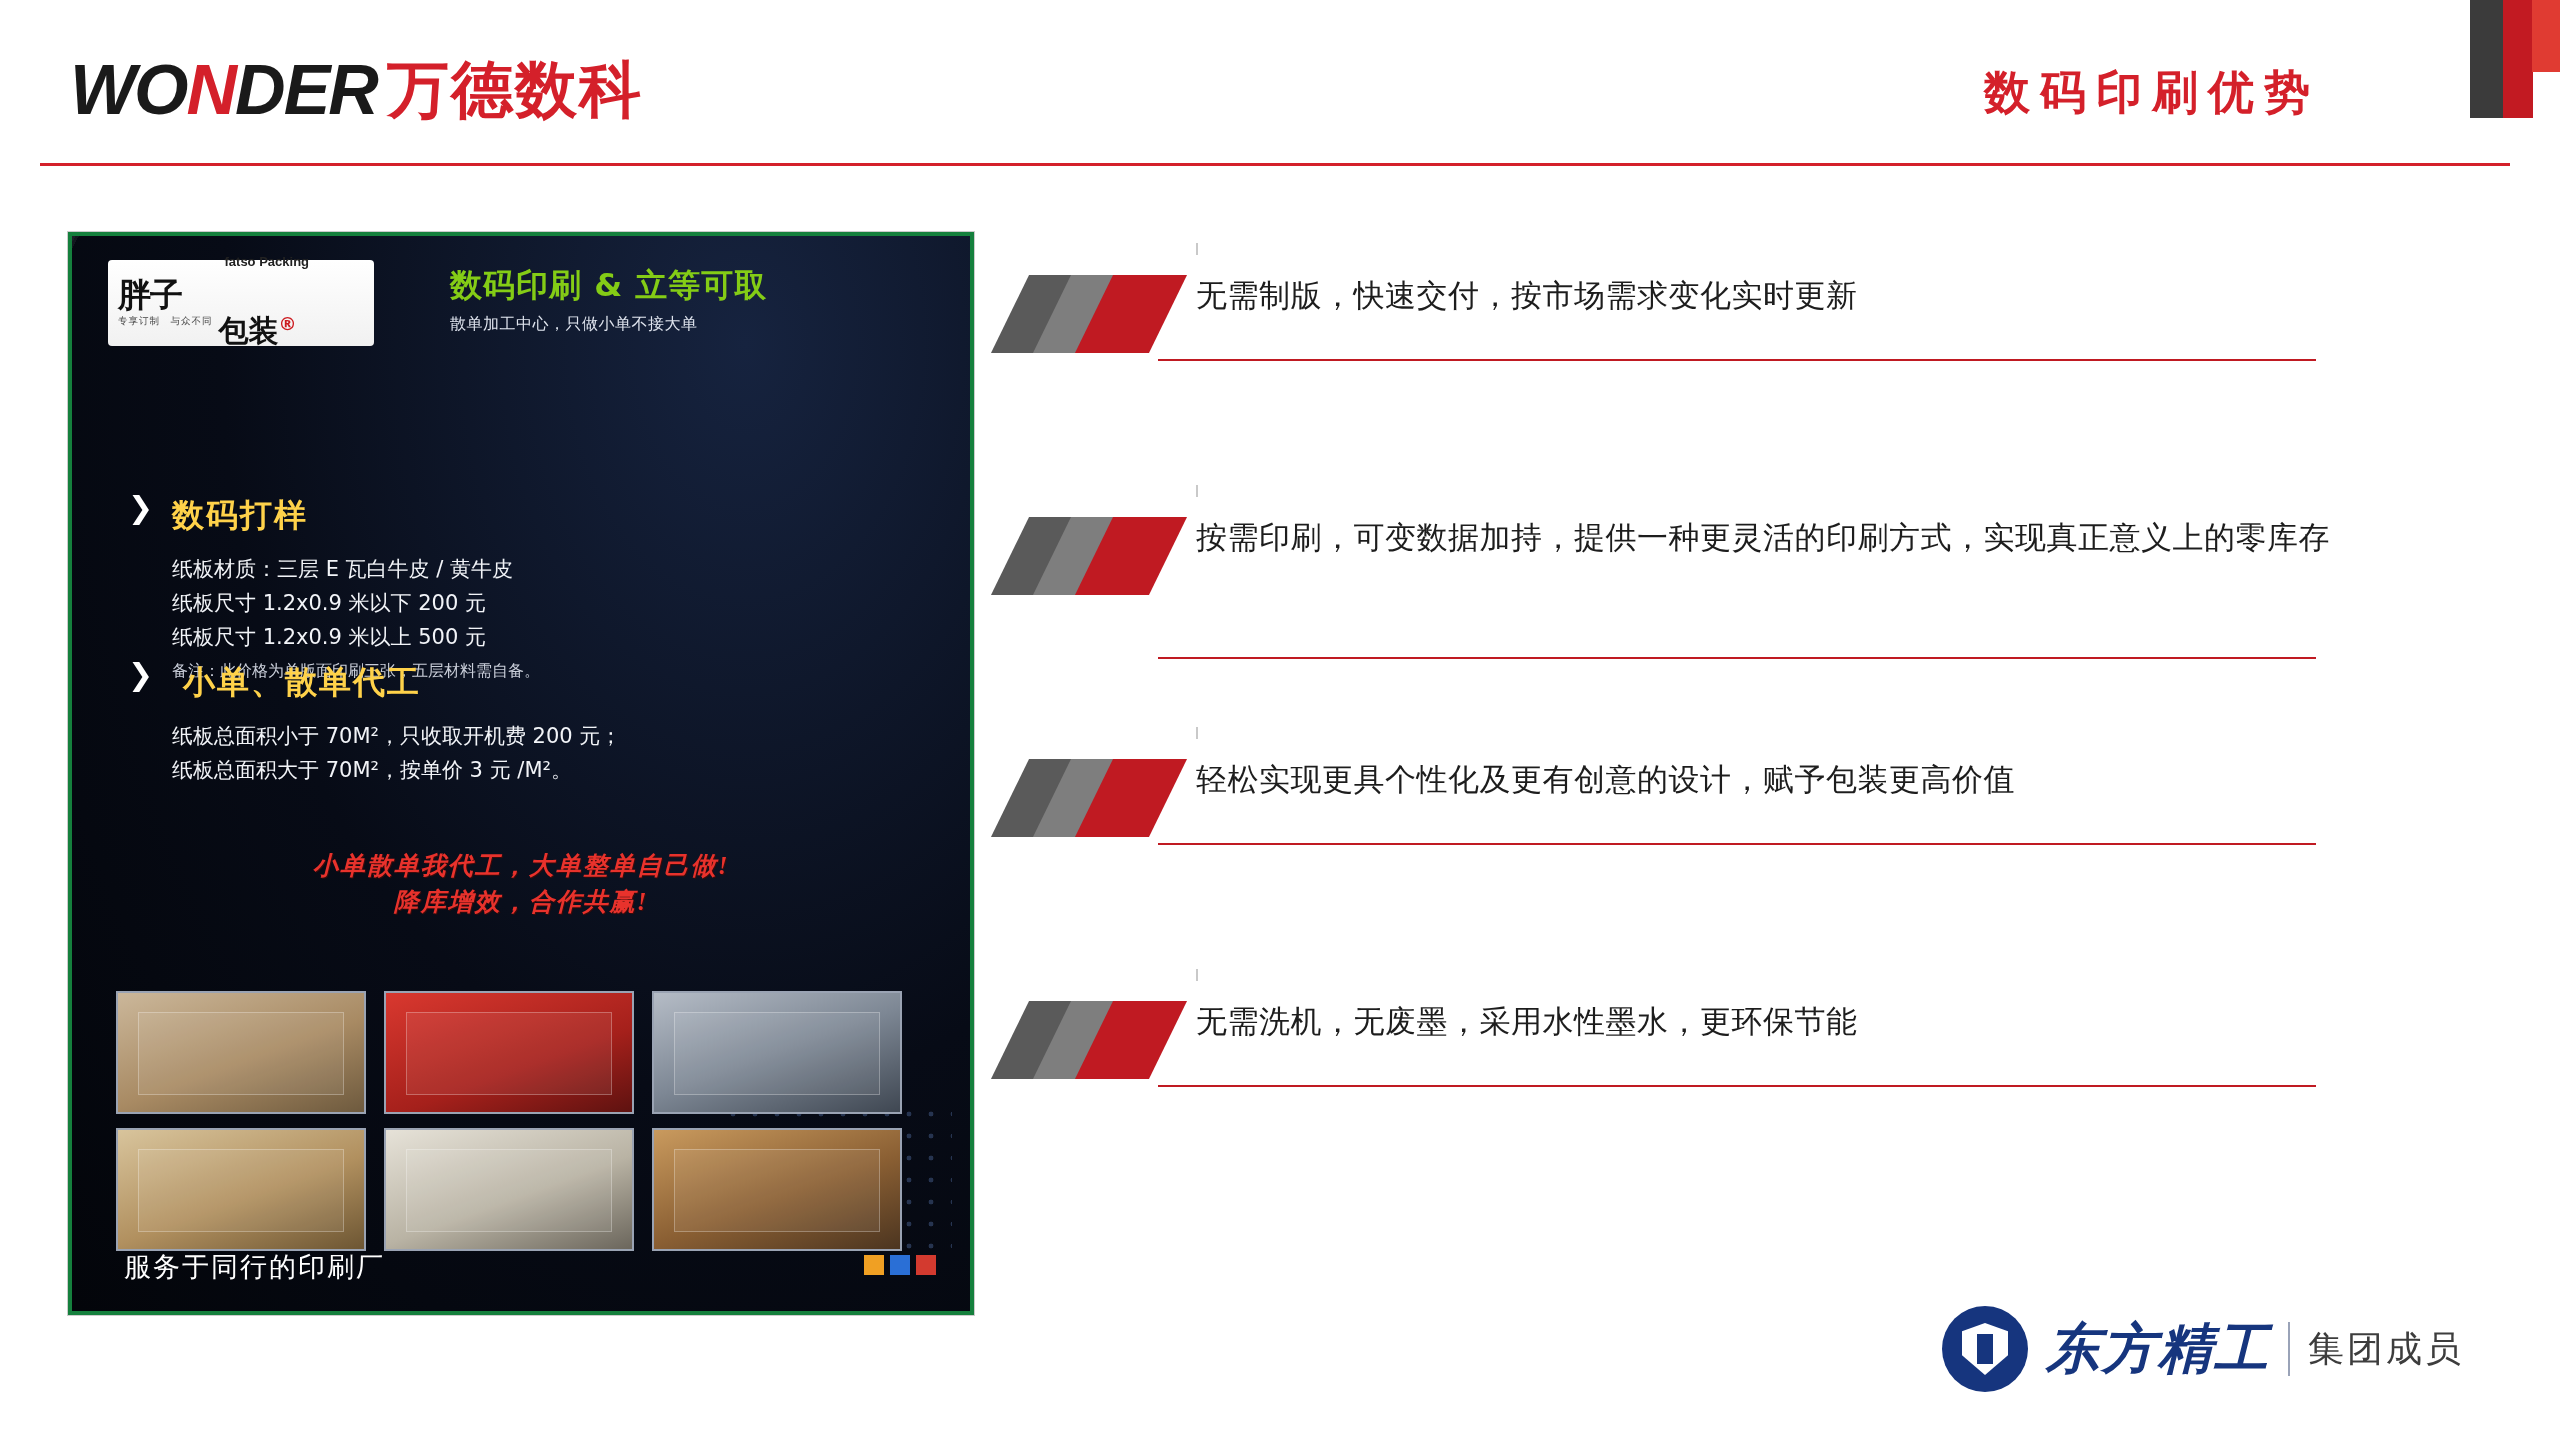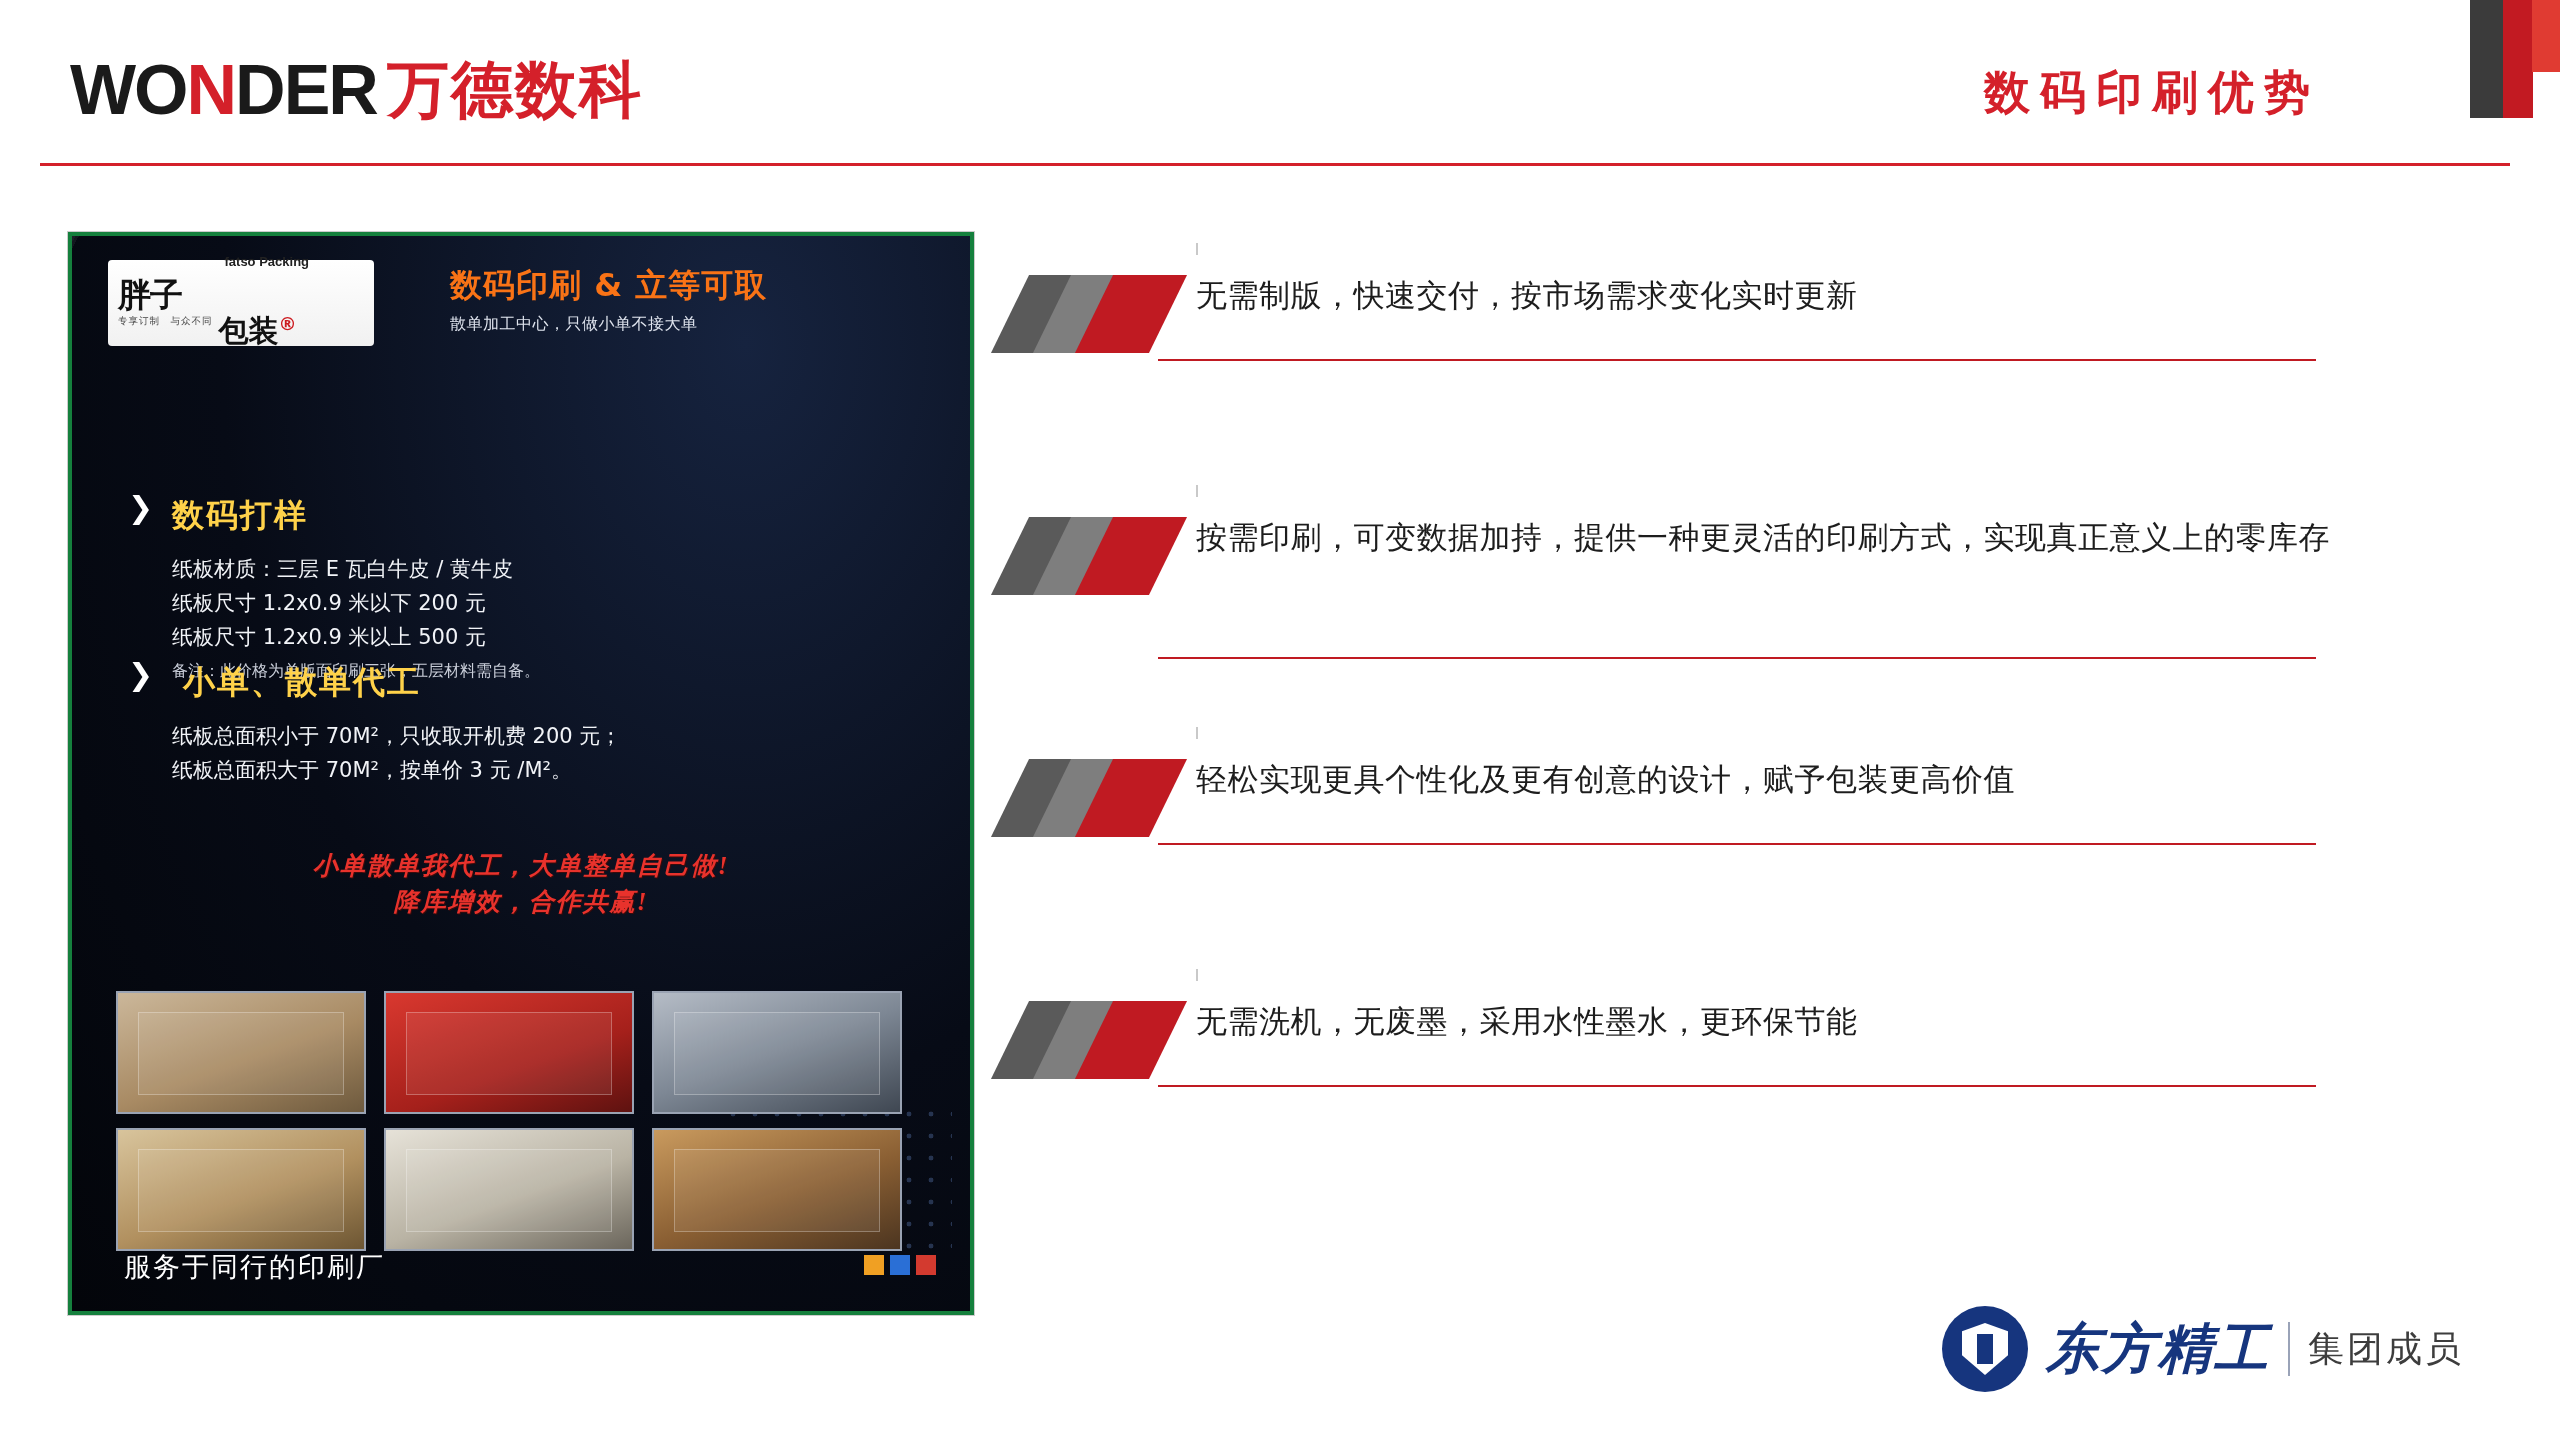--- a/index.html
+++ b/index.html
@@ -23,20 +23,21 @@
   }
   .logo-wrap {
     position: absolute;
     left: 70px; top: 55px;
     display: flex;
     align-items: center;
   }
   .logo-wonder {
     font-size: 70px;
     font-weight: bold;
+    font-style: italic;
     letter-spacing: -2px;
     color: #1a1a1a;
     font-family: "Liberation Sans", sans-serif;
     line-height: 1;
   }
   .logo-wonder .n-red { color: #d4202a; }
   .logo-cn {
     margin-left: 10px;
     font-size: 62px;
     font-weight: bold;
@@ -156,21 +157,21 @@
   }
   .fz-logo .fz-pack .mark {
     color: #cc1a1f;
     font-size: 18px;
     vertical-align: super;
   }
 
   .poster-head-title {
     position: absolute;
     left: 378px; top: 28px;
-    color: #f97316;
+    color: #84cc16;
     font-family: "DejaVu Sans", sans-serif;
     font-weight: bold;
     font-size: 32px;
     letter-spacing: 1px;
     white-space: nowrap;
   }
   .poster-head-sub {
     position: absolute;
     left: 378px; top: 78px;
     color: #dfe4ee;

